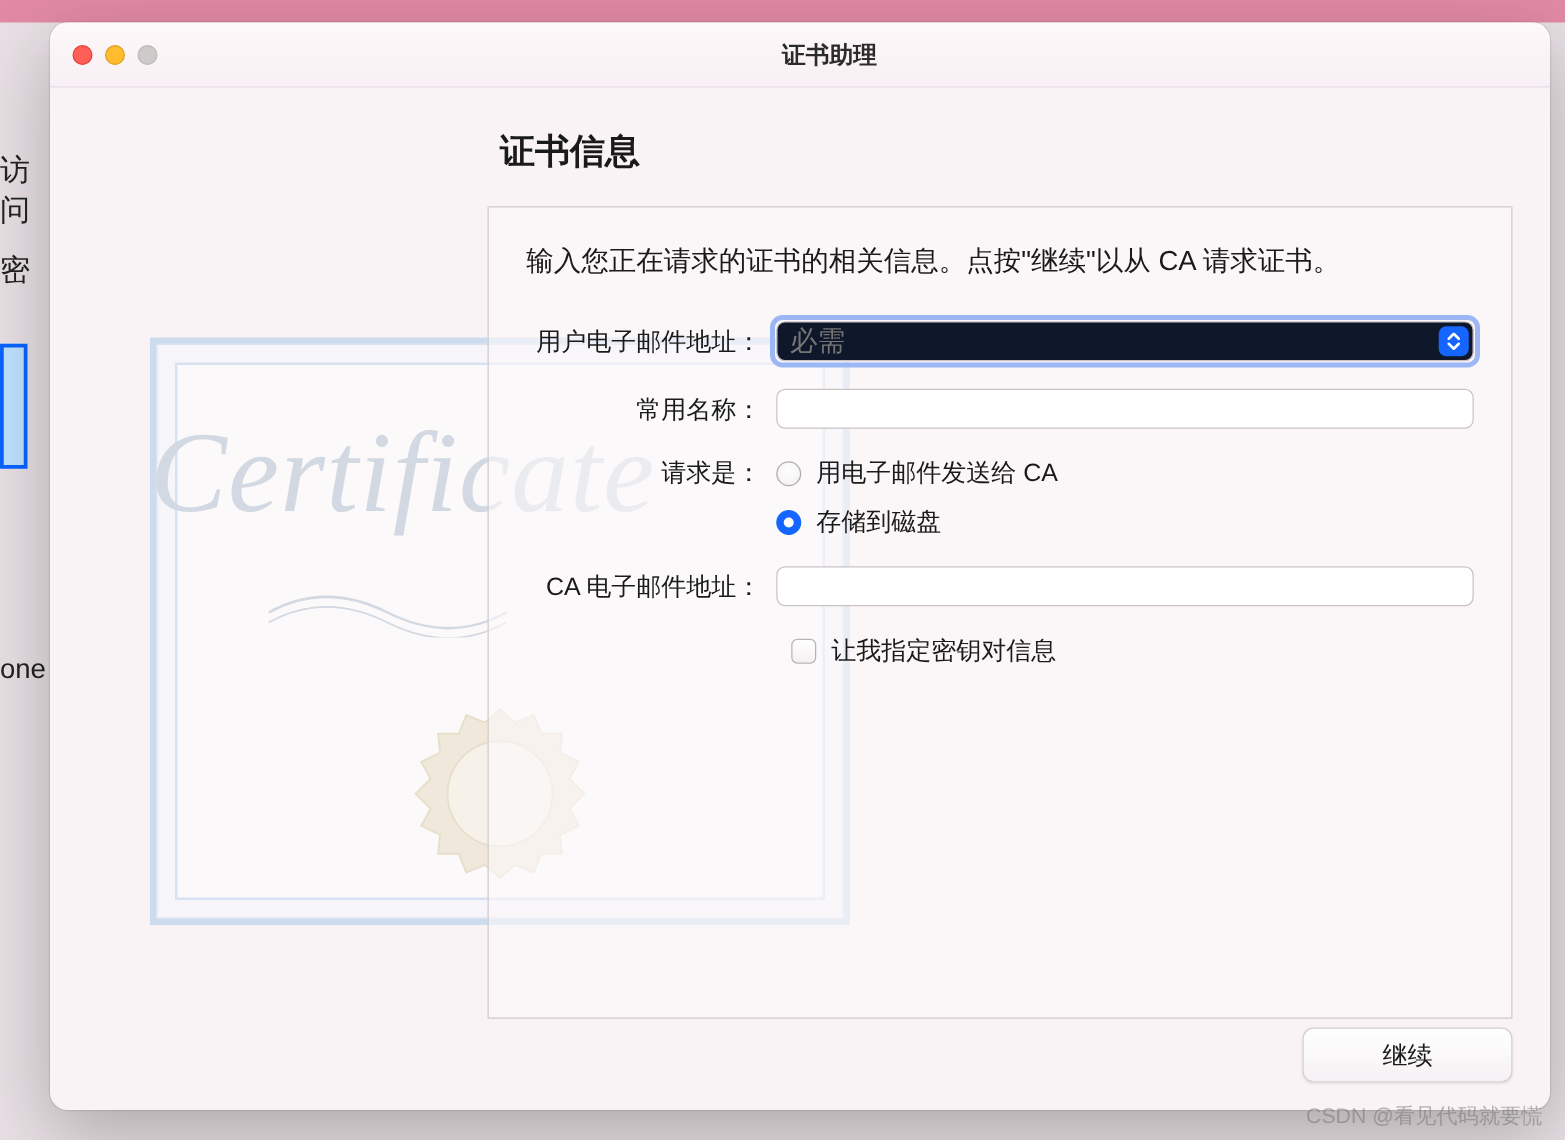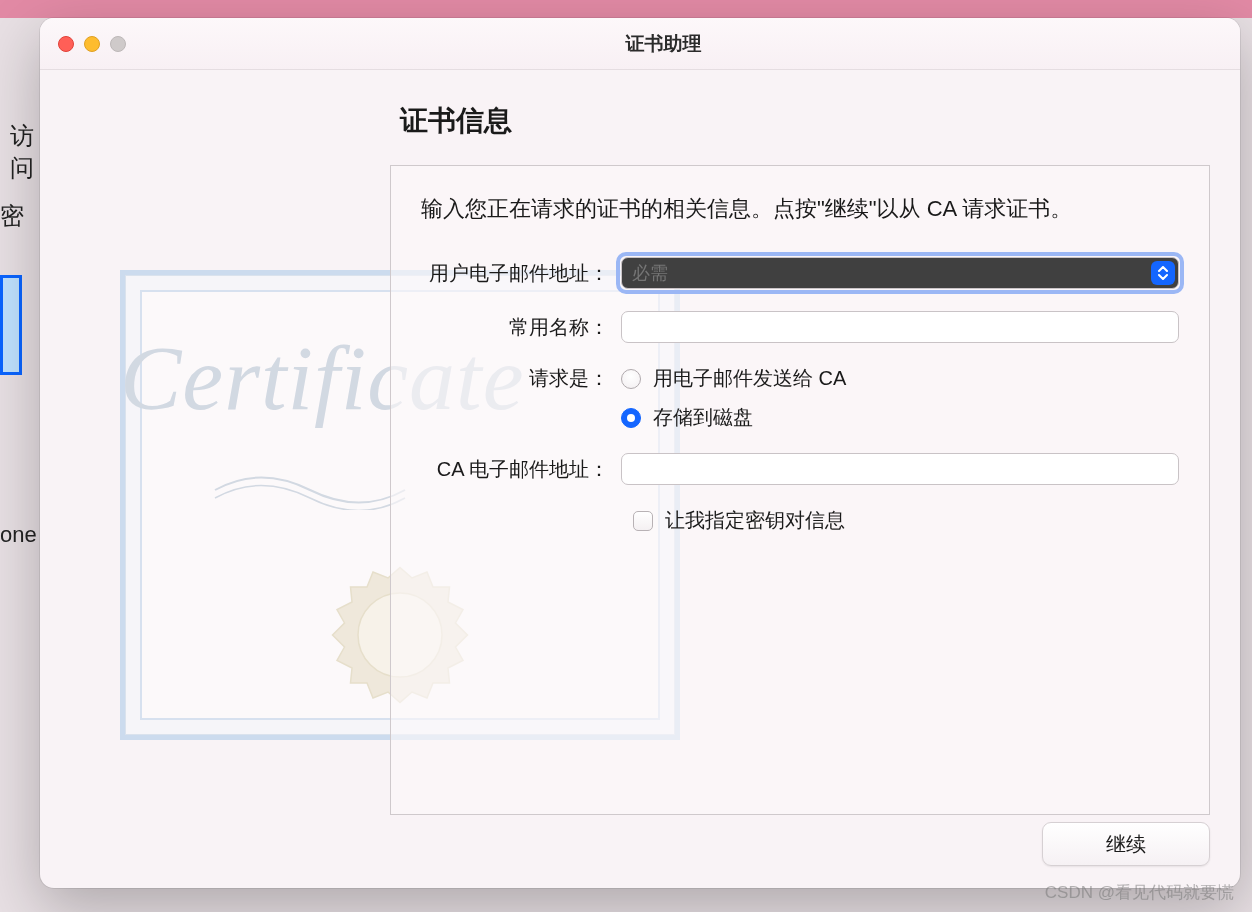--- a/index.html
+++ b/index.html
@@ -8,21 +8,21 @@
       background: #e8e0e4;
       width: 1252px;
       height: 912px;
       position: relative;
       overflow: hidden;
     }
     .bg-top {
       position: absolute; top: 0; left: 0; right: 0; height: 18px;
       background: linear-gradient(#e28aa5, #e28aa5);
     }
-    .bg-row1 { position:absolute; top:120px; left:0; font-size:24px; color:#222; width:40px; text-align:left;margin-left:10px;}
+    .bg-row1 { position:absolute; top:120px; left:0; font-size:24px; color:#222; width:40px; text-align:left;}
     .bg-row2 { position:absolute; top:200px; left:0; font-size:24px; color:#222; width:40px; text-align:left;}
     .bg-thumb { position:absolute; top:275px; left:0; width:22px; height:100px; border:3px solid #0a64ff; background:#bfe2ff;}
     .bg-row3 { position:absolute; top:522px; left:0; font-size:22px; color:#222;}
     .window {
       position: absolute;
       left: 40px; top: 18px;
       width: 1200px; height: 870px;
       background: #f9f3f6;
       border-radius: 14px;
       box-shadow: 0 20px 60px rgba(0,0,0,0.25), 0 0 0 1px rgba(0,0,0,0.08);
@@ -64,21 +64,21 @@
       position: relative;
     }
     .combo-focus {
       position: absolute; inset: -5px; border-radius: 10px;
       border: 4px solid #9bb7f5;
       pointer-events: none;
     }
     .combo {
       width: 100%; height: 32px;
       border: 1px solid #c9c3c6; border-radius: 7px;
-      background: #404040; font-size: 18px; color: #a7a2a4;
+      background: #0f172a; font-size: 22px; color: #a7a2a4;
       padding: 3px 36px 3px 10px;
       outline: none;
       position: relative; z-index:1;
     }
     .combo-btn {
       position: absolute; right: 4px; top: 4px;
       width: 24px; height: 24px; border-radius: 6px;
       background: #1466ff;
       display: flex; align-items: center; justify-content: center;
       z-index:2;

